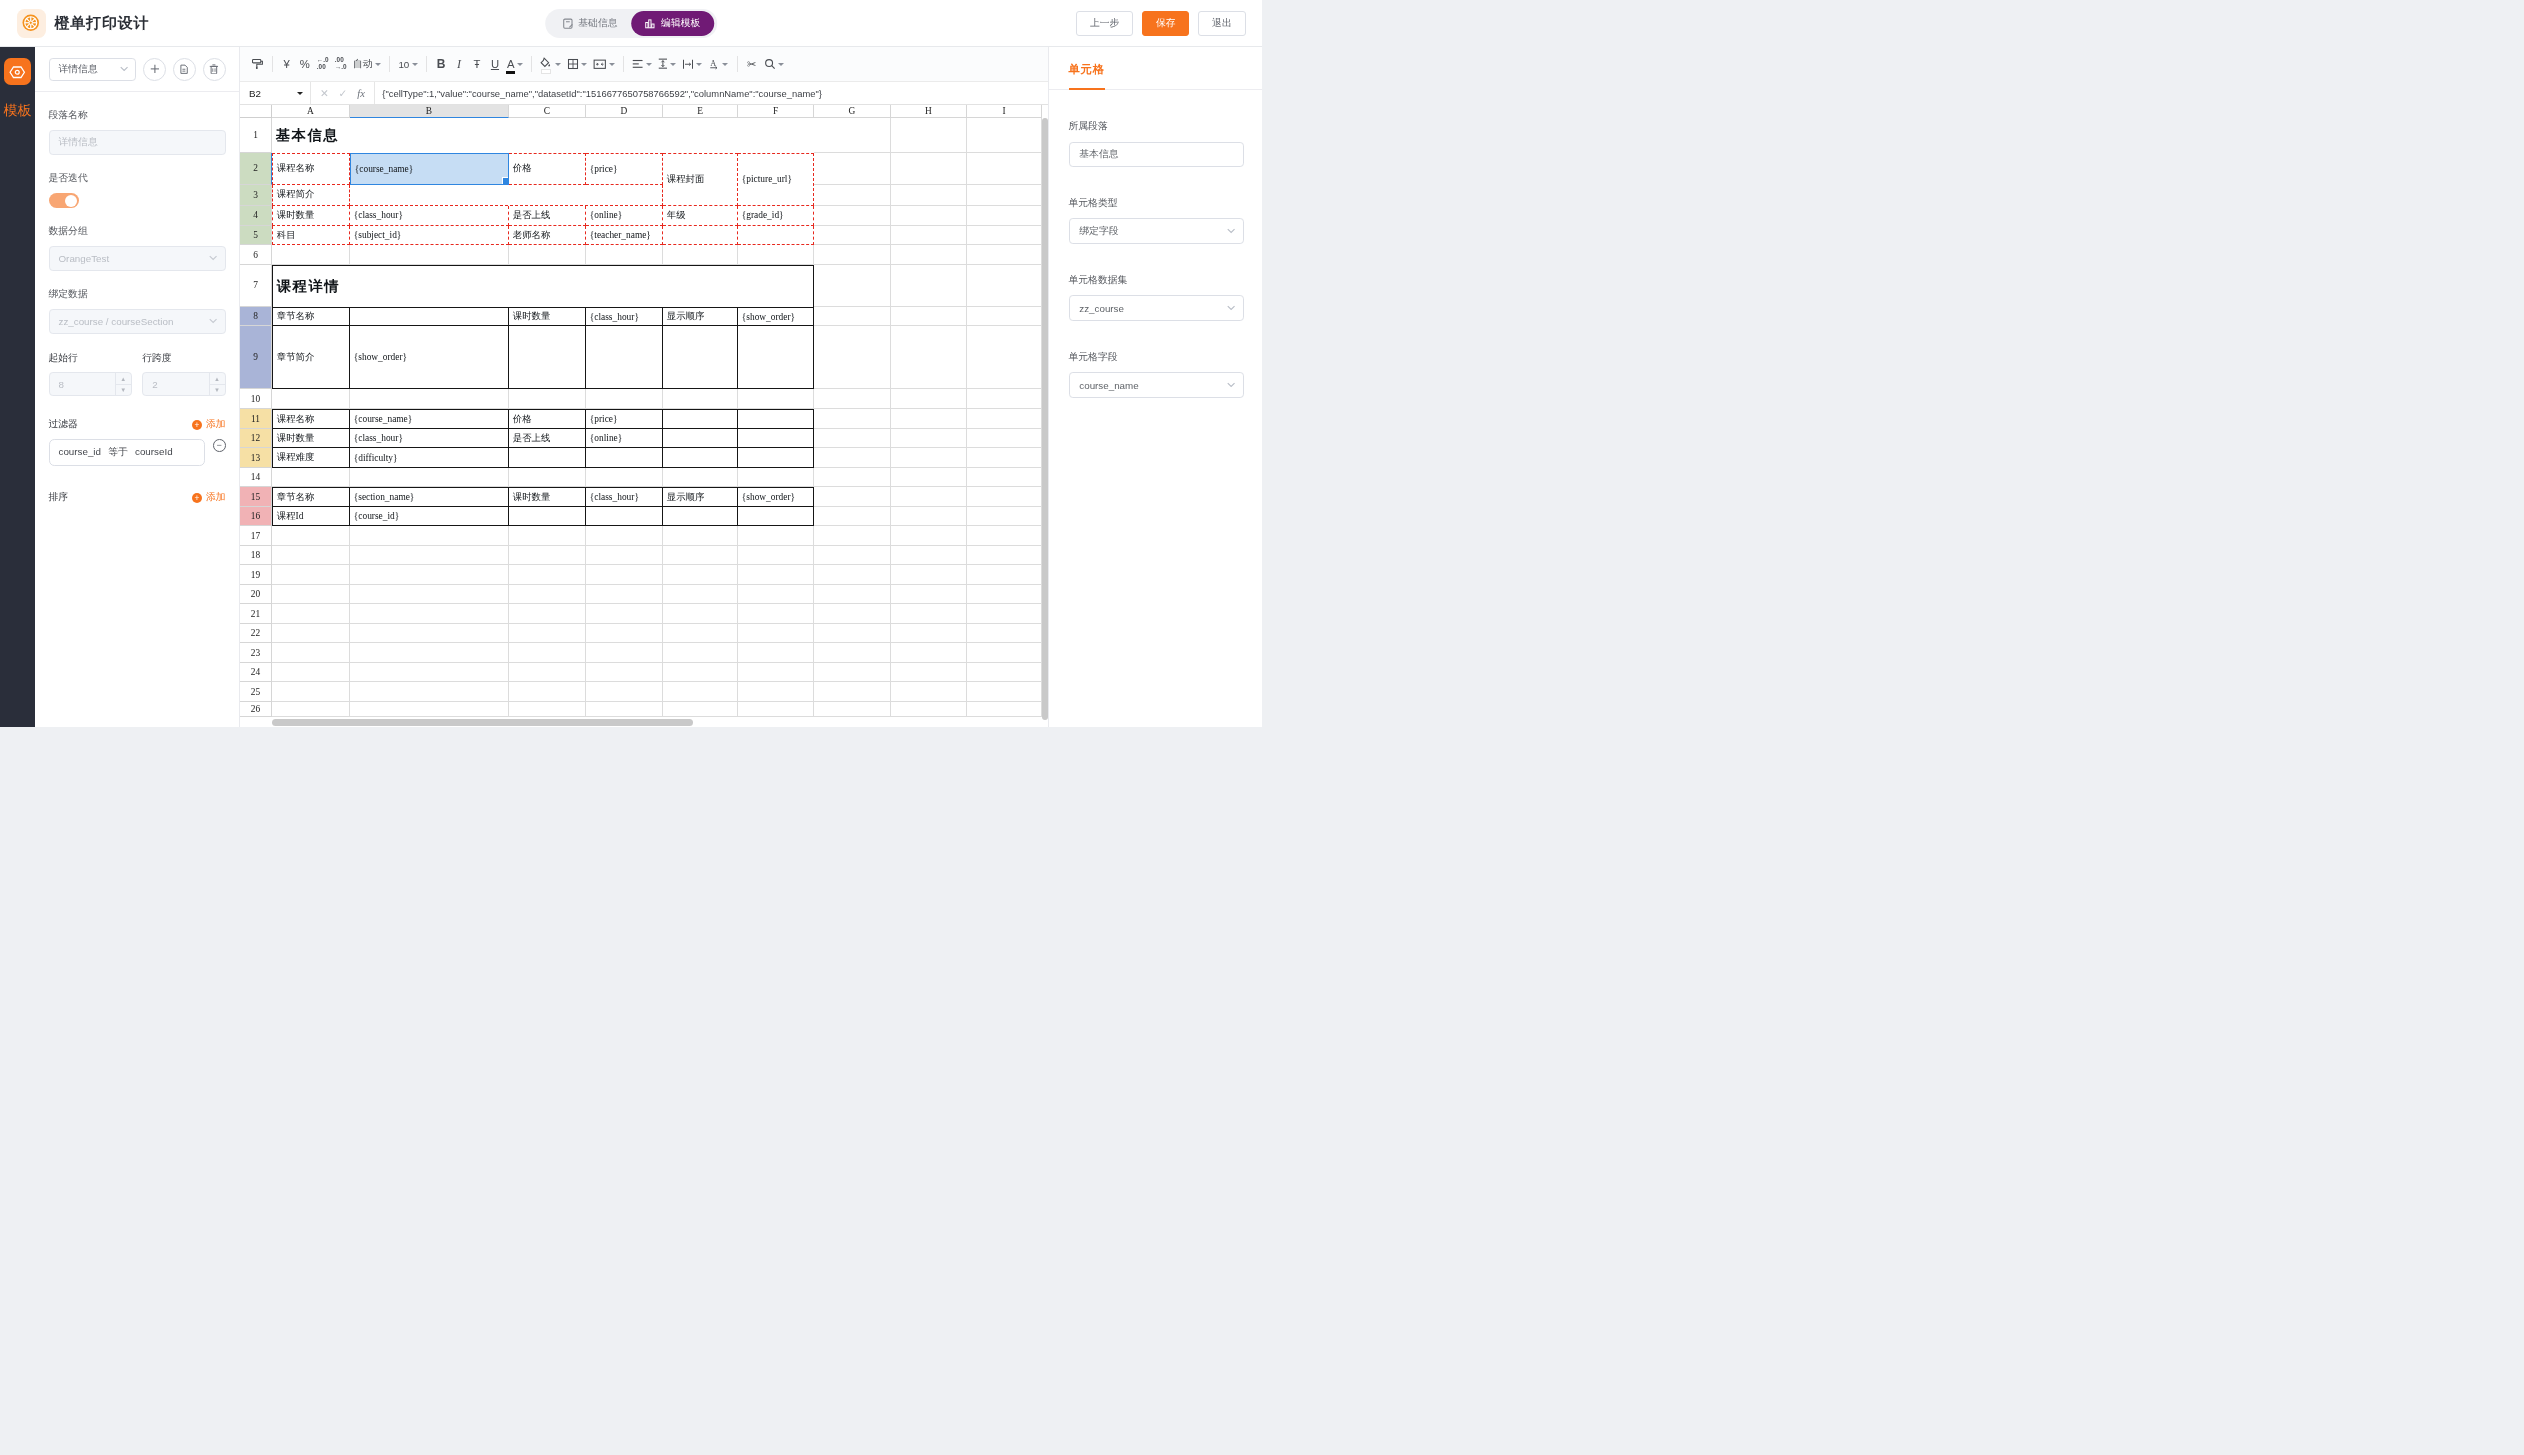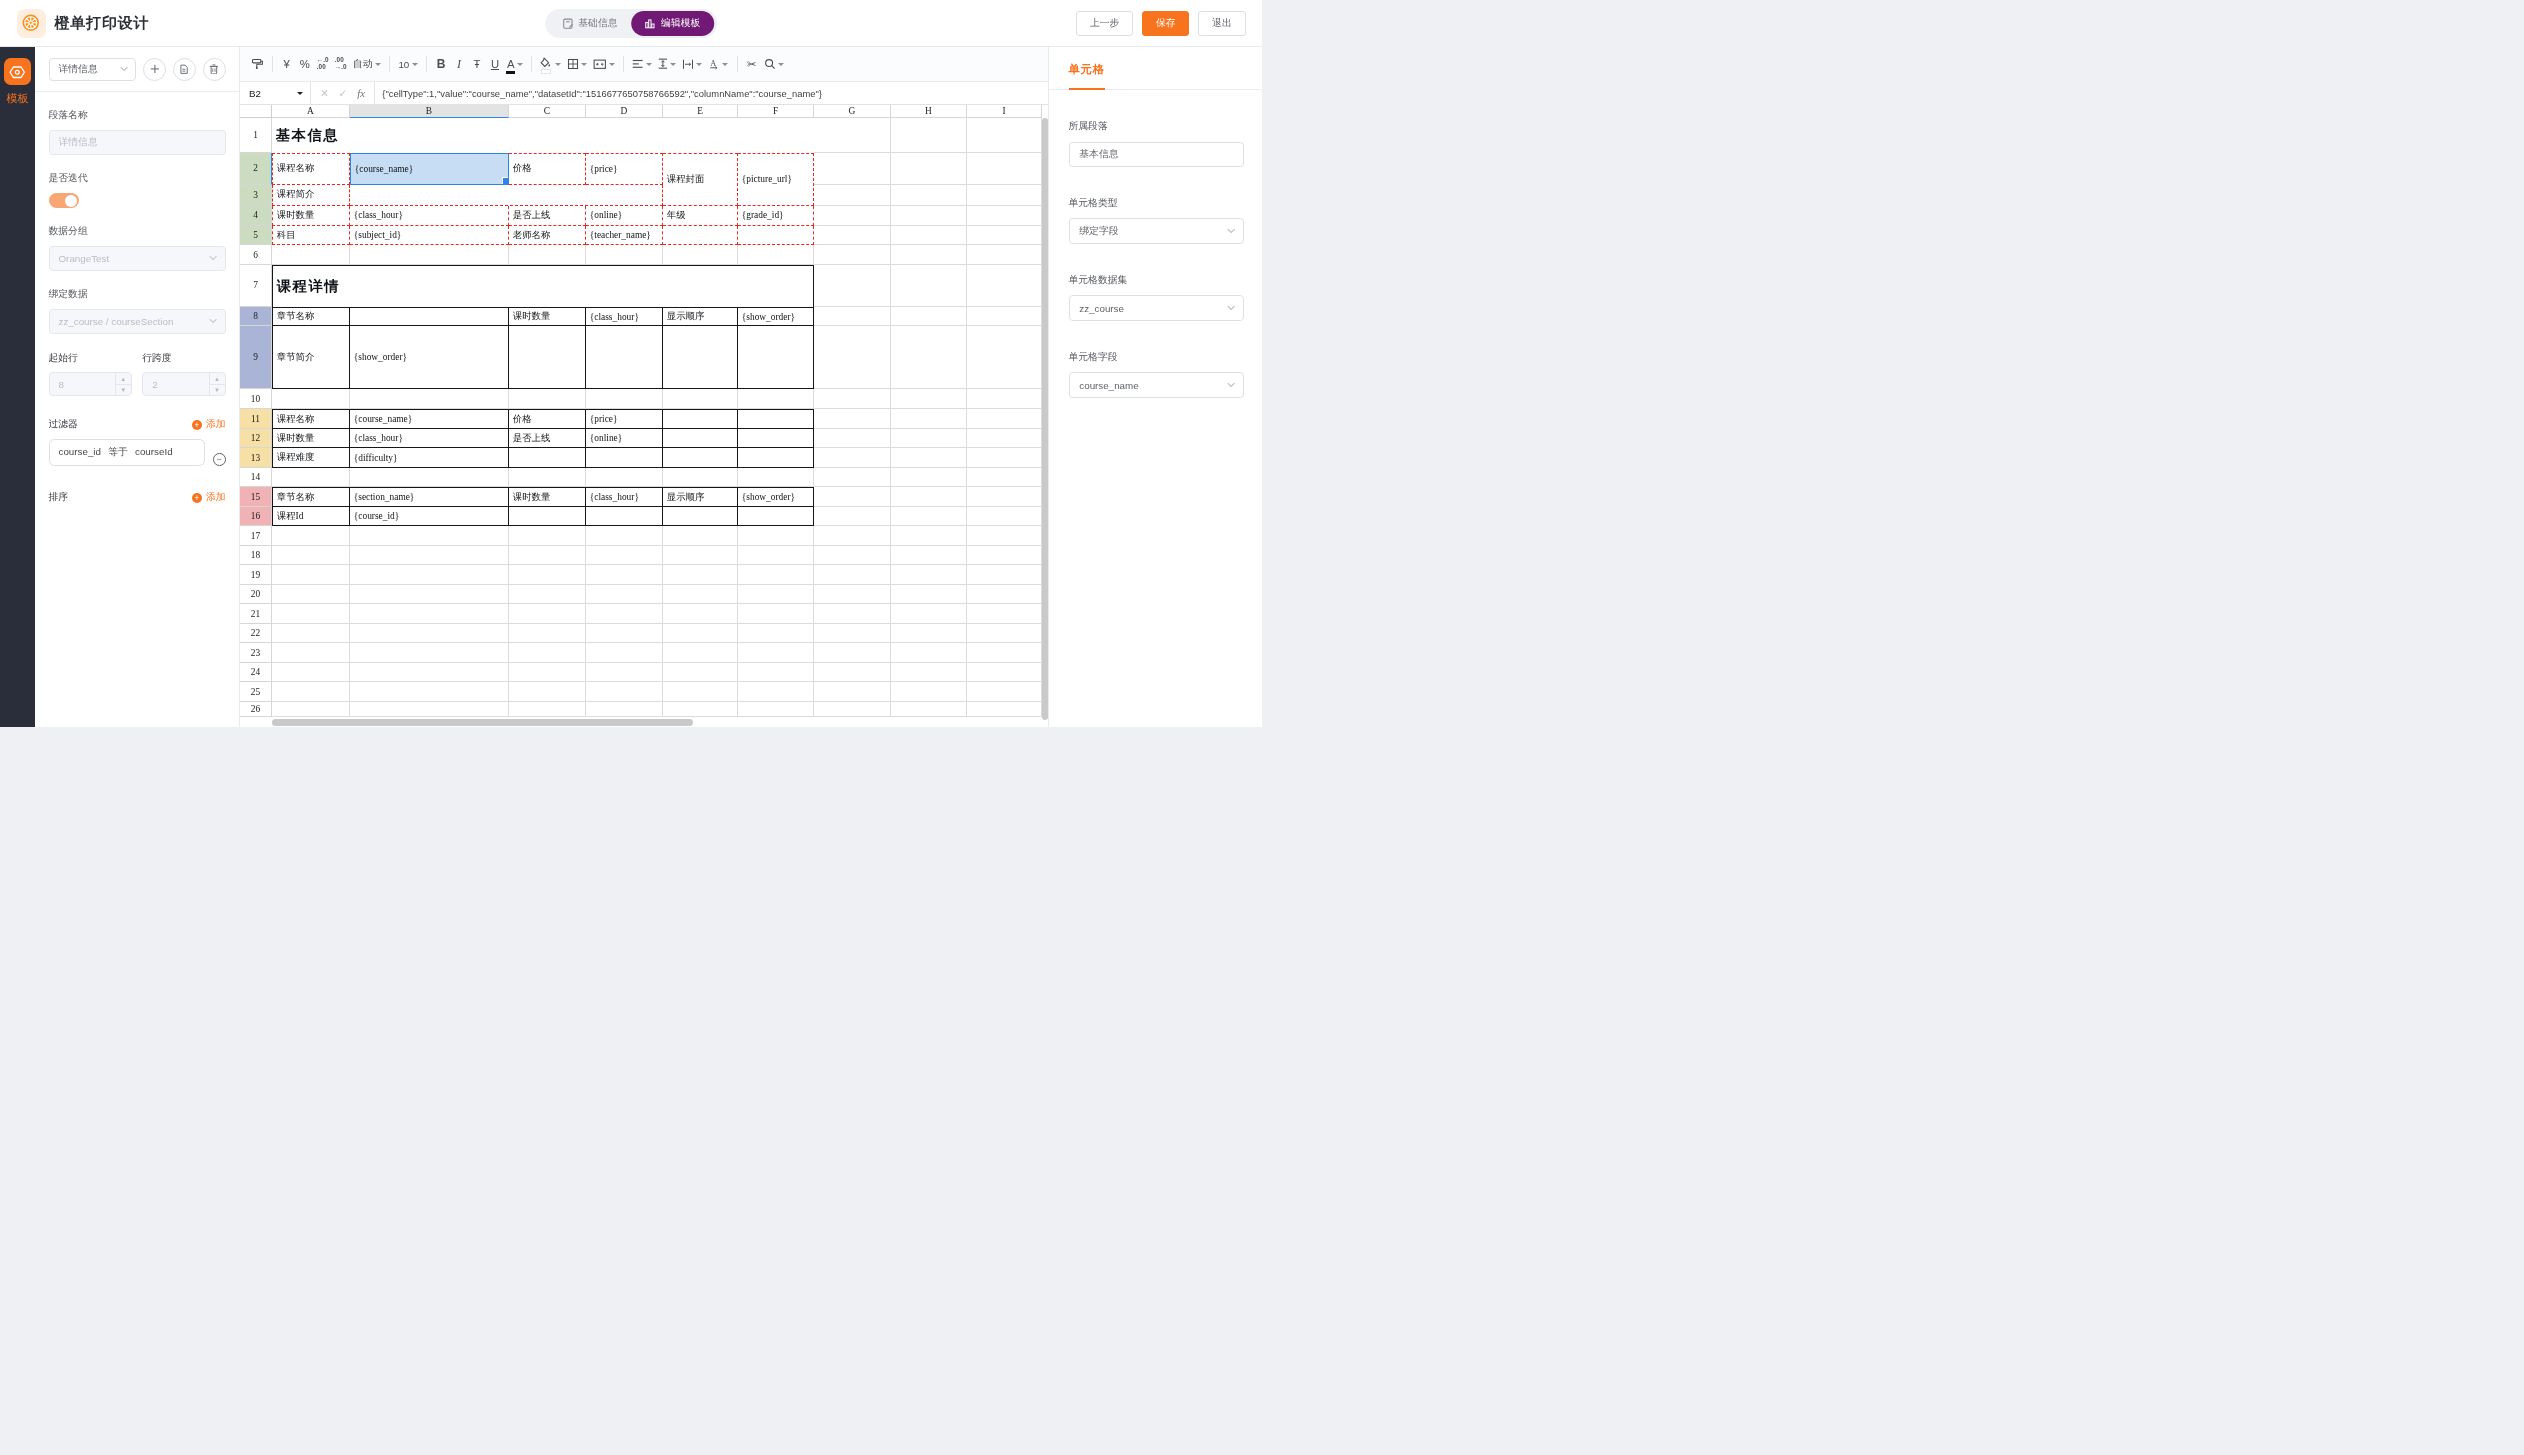--- a/index.html
+++ b/index.html
@@ -12,21 +12,21 @@
   .seg{position:absolute;left:50%;transform:translateX(-50%);top:9px;height:29px;background:#f0f1f4;border-radius:15px;display:flex;align-items:center;padding:0 3px}
   .seg-item{display:flex;align-items:center;gap:5.3px;height:25px;padding:0 13.5px;border-radius:12.8px;color:#73777f;cursor:pointer;white-space:nowrap}
   .seg-item.active{background:#701a75;color:#fff}
   .hdr-btns{position:absolute;right:16.5px;top:11.3px;display:flex;gap:9px}
   .btn{height:25px;padding:0 12.8px;border:0.8px solid #dcdfe6;border-radius:3px;background:#fff;color:#5a5e66;display:flex;align-items:center;font-size:9.8px;cursor:pointer}
   .btn.primary{background:#f7731d;border-color:#f7731d;color:#fff}
   
   .body-row{position:absolute;top:47px;left:0;width:1262px;height:680px;display:flex}
   .rail{width:35px;background:#2a2e3a;display:flex;flex-direction:column;align-items:center;padding-top:11.3px;flex:none}
   .rail-btn{width:27px;height:27px;border-radius:6.8px;background:#f7731d;display:flex;align-items:center;justify-content:center}
-  .rail-label{color:#f7731d;font-size:11px;margin-top:6px}
+  .rail-label{color:#f7731d;font-size:14px;margin-top:17px}
   
   .lpanel{width:205px;background:#fff;border-right:0.8px solid #e9eaee;padding:10.5px 13.5px 0 13.5px;flex:none}
   .lp-row1{display:flex;align-items:center;gap:6.8px}
   .select{position:relative;height:23px;border:0.8px solid #dcdfe6;border-radius:3.8px;background:#fff;display:flex;align-items:center;padding:0 18px 0 9px;color:#5a5e66;cursor:pointer;white-space:nowrap}
   .select .chev{position:absolute;right:6.8px;top:50%;transform:translateY(-50%)}
   .sel-name{width:101px}
   .circle-btn{width:23px;height:23px;border-radius:50%;border:0.8px solid #dcdfe6;background:#fff;display:flex;align-items:center;justify-content:center;color:#6a6e76;cursor:pointer;flex:none}
   .lp-divider{height:0.8px;background:#ececf0;margin:10.5px -13.5px 0 -13.5px}
   .lp-label{margin-top:17.3px;color:#54575d}
   .lp-input{margin-top:7.5px;height:25px;border:0.8px solid #e4e7ed;border-radius:3.8px;background:#f5f7fa;color:#b9bdc4;display:flex;align-items:center;padding:0 9px;white-space:nowrap;overflow:hidden}
@@ -37,21 +37,21 @@
   .two-col{display:flex;gap:10.5px;margin-top:18px}
   .two-col .col{flex:1}
   .spin{margin-top:7.5px;height:24px;border:0.8px solid #e4e7ed;border-radius:3.8px;background:#f5f7fa;display:flex;overflow:hidden}
   .spin .val{flex:1;display:flex;align-items:center;padding-left:9px;color:#b9bdc4}
   .spin .arrows{width:16px;border-left:0.8px solid #e4e7ed;display:flex;flex-direction:column}
   .spin .arrows div{flex:1;display:flex;align-items:center;justify-content:center;color:#b4b8bf;font-size:6px;cursor:pointer}
   .spin .arrows div:first-child{border-bottom:0.8px solid #e4e7ed}
   .lp-sec{display:flex;align-items:center;justify-content:space-between;margin-top:22px}
   .add-link{display:flex;align-items:center;gap:3.8px;color:#f7731d;cursor:pointer}
   .add-dot{width:10.5px;height:10.5px;border-radius:50%;background:#f7731d;color:#fff;font-size:8.3px;line-height:10.5px;text-align:center}
-  .filter-row{display:flex;align-items:flex-end;gap:7.5px;margin-top:7.5px}
+  .filter-row{display:flex;align-items:flex-start;gap:7.5px;margin-top:7.5px}
   .filter-box{flex:1;height:27px;border:0.8px solid #dcdfe6;border-radius:5.3px;display:flex;align-items:center;padding:0 9px;color:#44474d;word-spacing:4.5px;white-space:nowrap;overflow:hidden}
   .minus-circle{width:12.8px;height:12.8px;border-radius:50%;border:1.1px solid #5f636b;color:#5f636b;display:flex;align-items:center;justify-content:center;font-size:9px;line-height:1;cursor:pointer;flex:none}
   
   .center{width:808px;background:#fff;display:flex;flex-direction:column;flex:none}
   .toolbar{height:35px;background:#fbfcfd;border-bottom:0.8px solid #ebebeb;display:flex;align-items:center;padding:0 7.5px;color:#4a4d52}
   .tb{height:22.6px;min-width:18px;padding:0 3px;display:flex;align-items:center;justify-content:center;gap:2.3px;cursor:pointer;position:relative}
   .tb .glyph{font-size:11.3px}
   .tb .caret{width:0;height:0;border-left:3px solid transparent;border-right:3px solid transparent;border-top:3.8px solid #8a8f99}
   .tb-sep{width:0.8px;height:16.5px;background:#e3e3e4;margin:0 5.3px}
   .mini2{display:flex;flex-direction:column;font-size:6.4px;line-height:6.8px;font-weight:700;letter-spacing:0}

